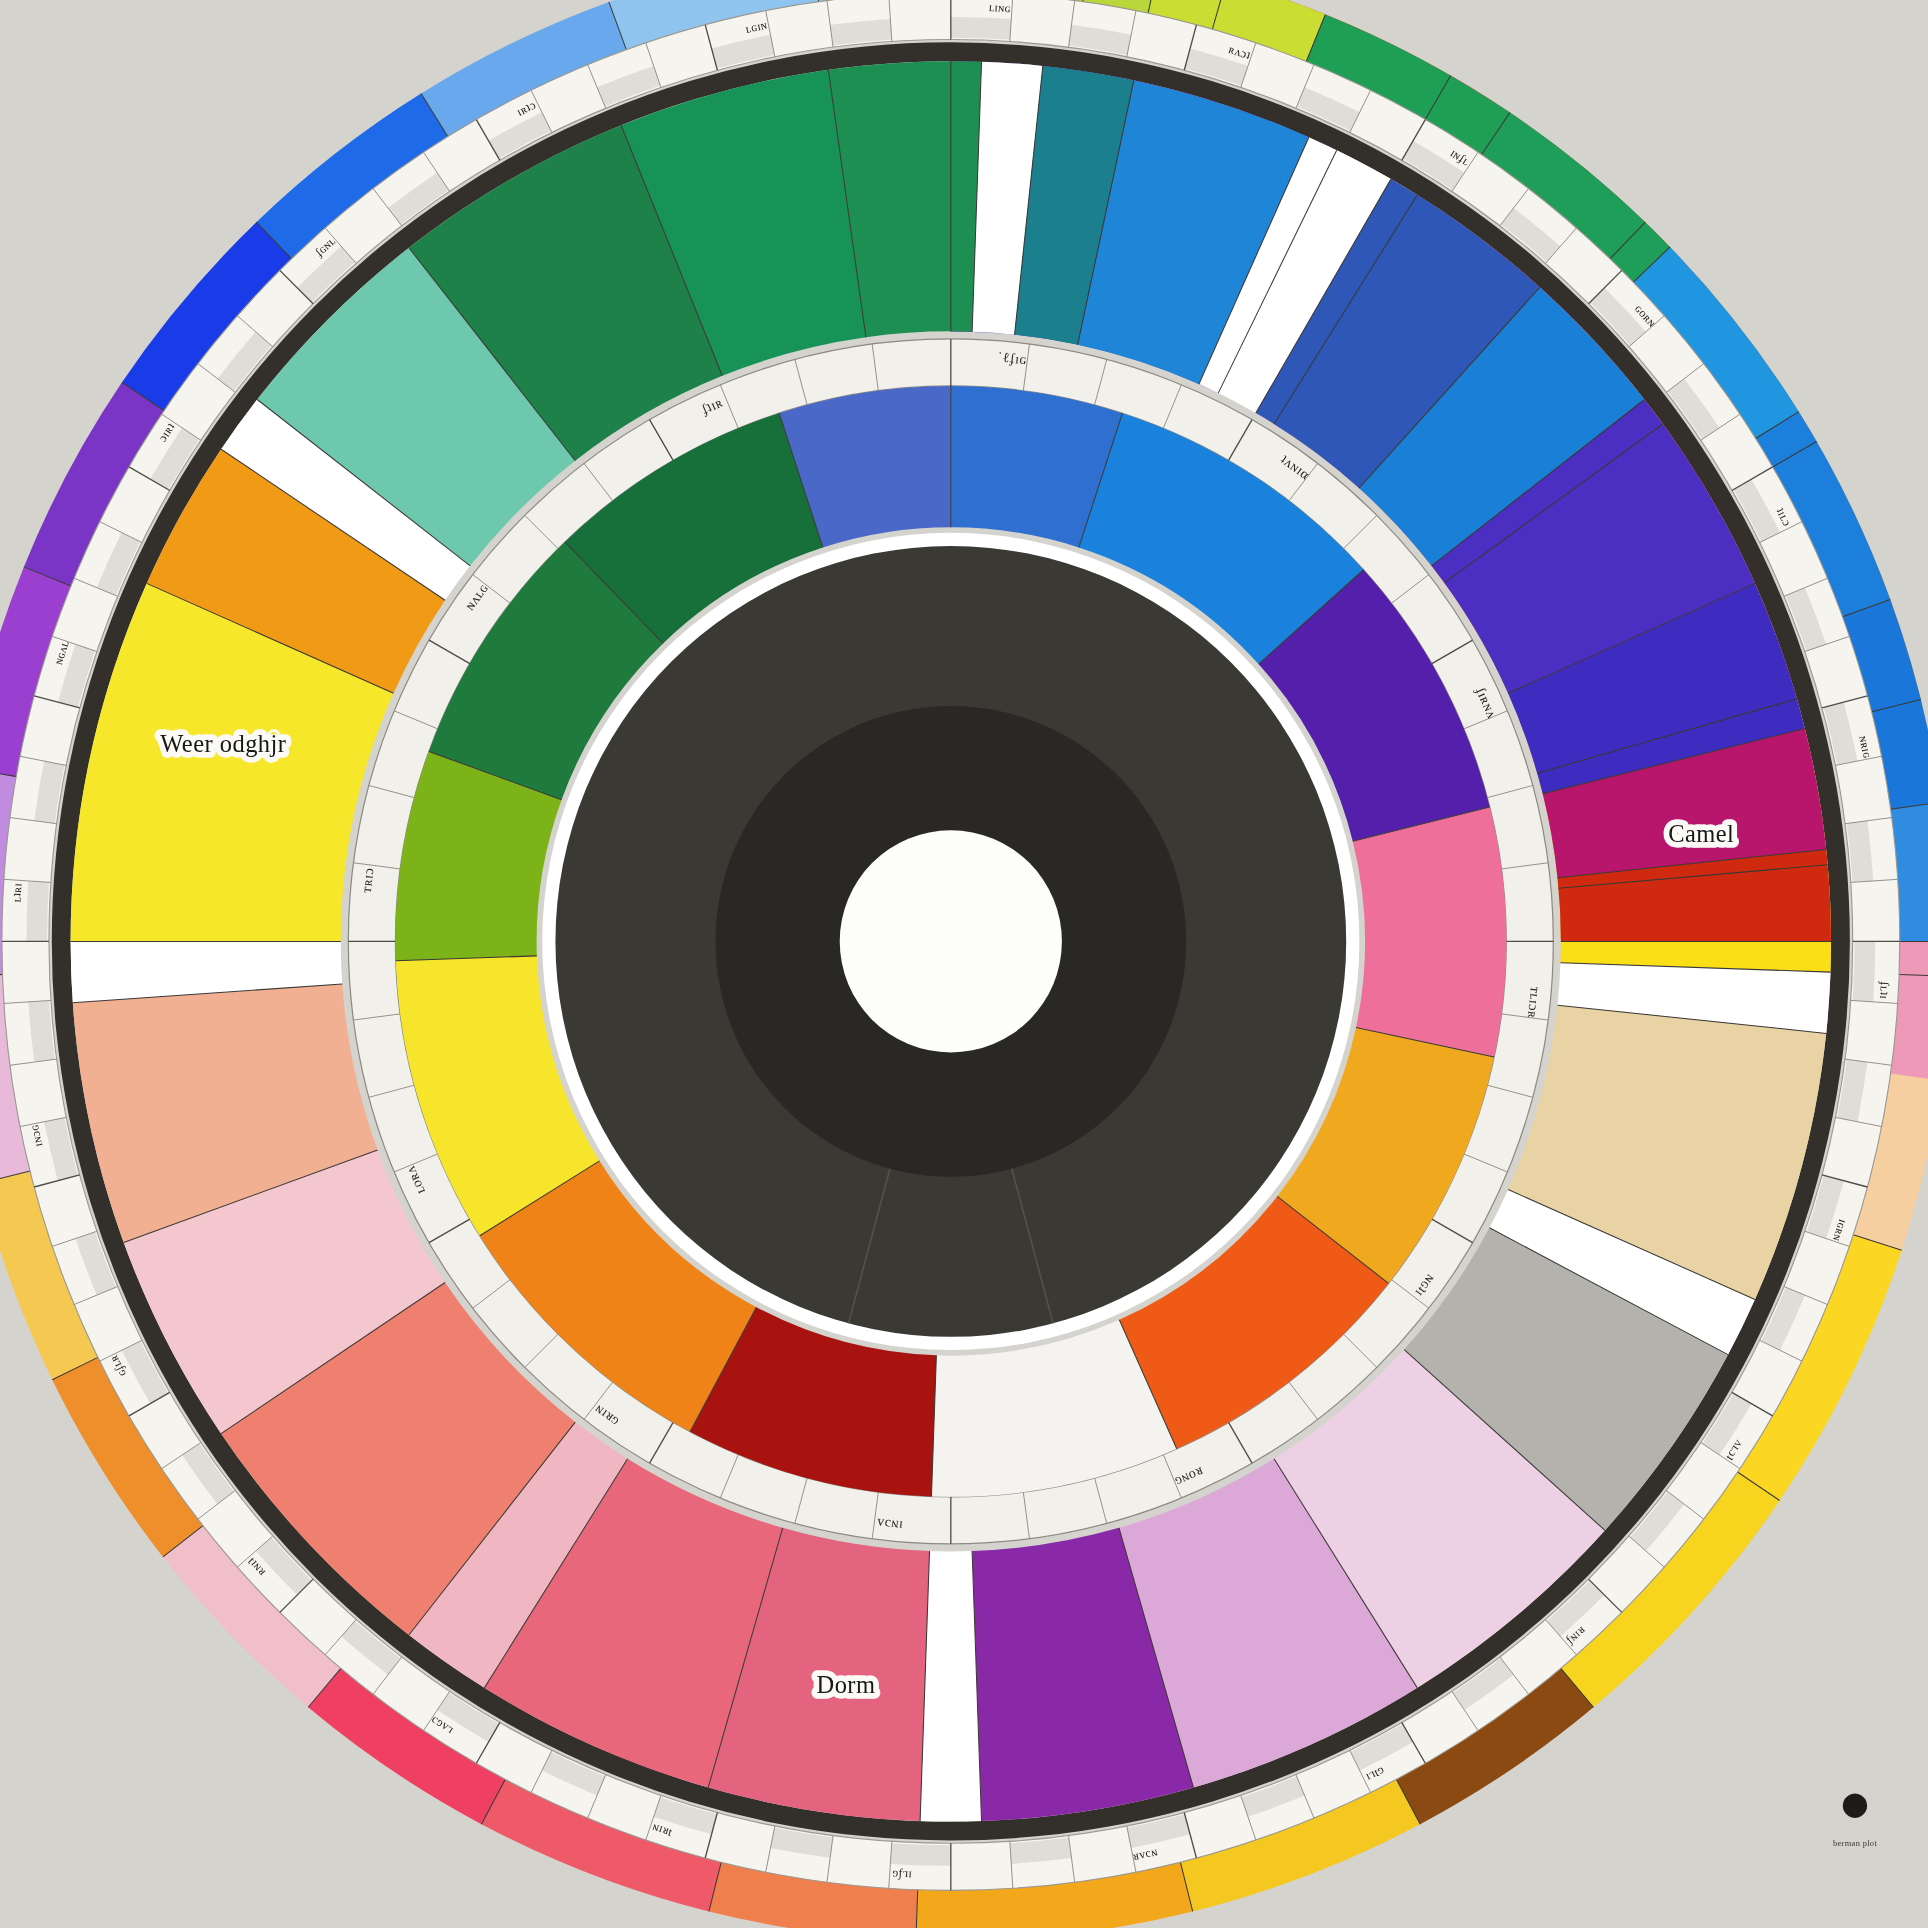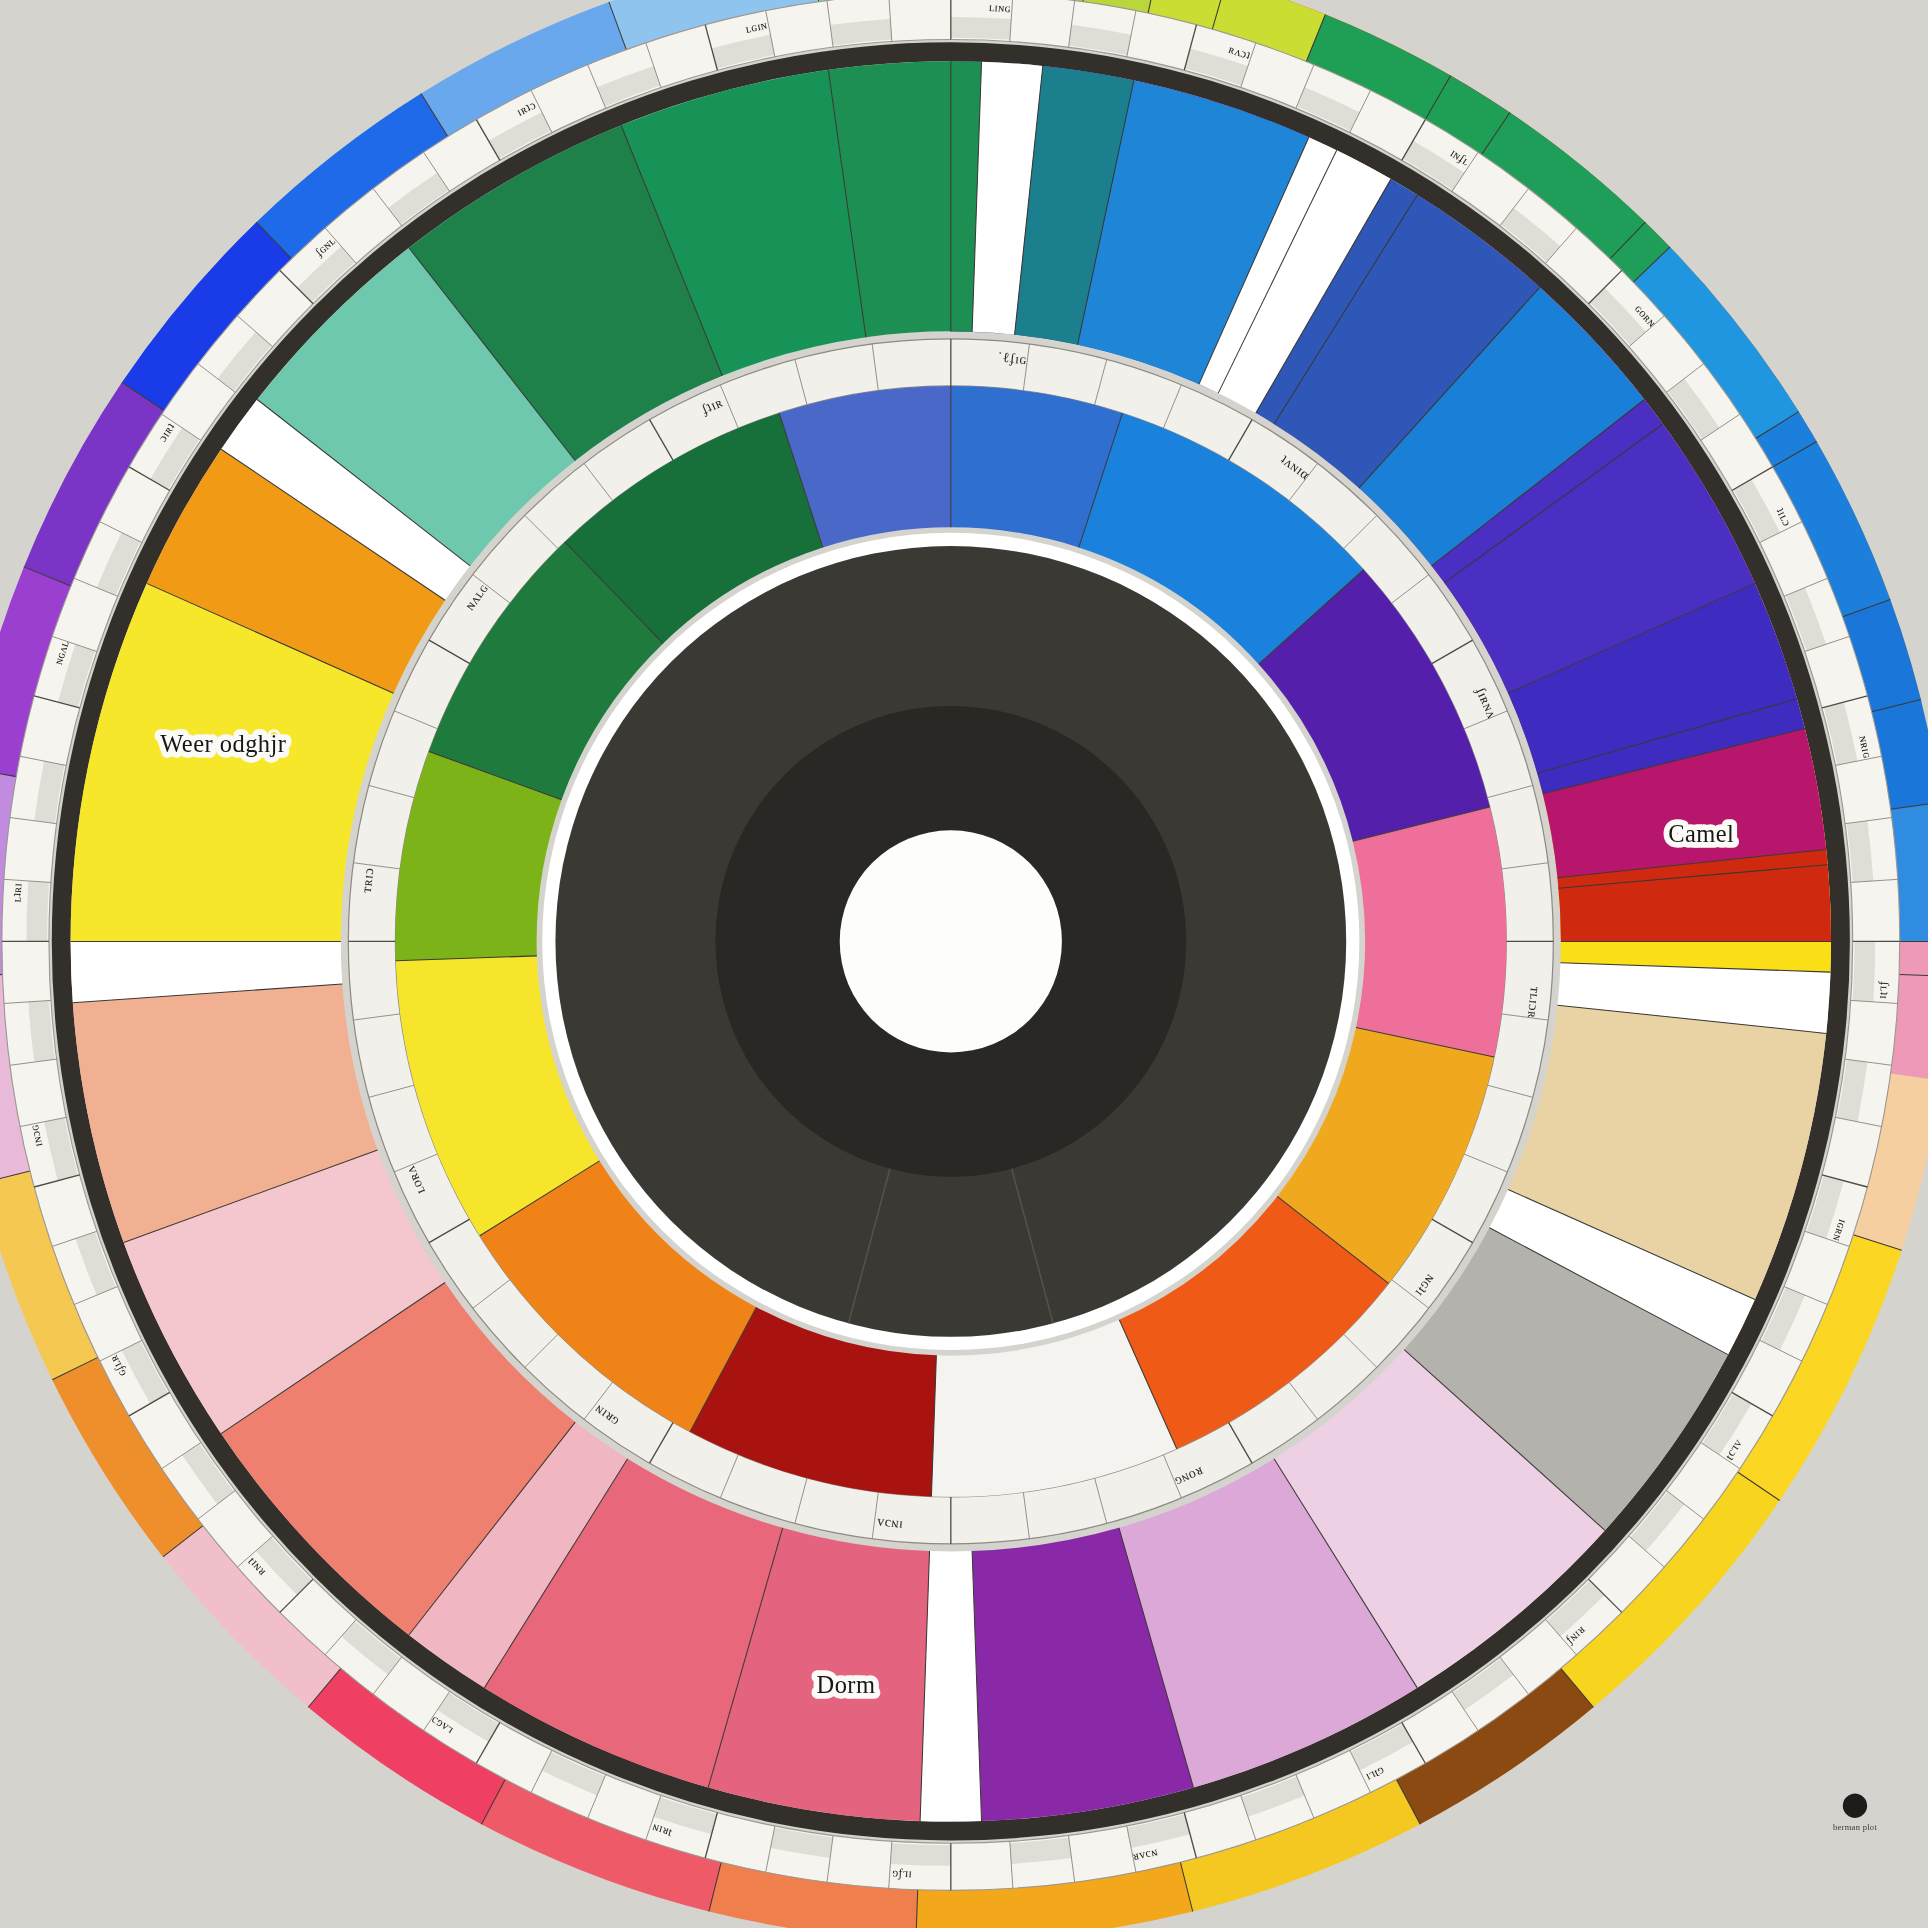--- a/index.html
+++ b/index.html
@@ -44,21 +44,21 @@
     left:1803px;top:1787px;
     width:104px;
     text-align:center;
     pointer-events:none;
   }
   #credit .glyph{
     font-size:32px;line-height:32px;color:#1d1c1a;
     font-family:"DejaVu Sans", sans-serif;
   }
   #credit .caption{
-    margin-top:3px;
+    margin-top:19px;
     font-size:8.5px;
     color:#3b3936;
     font-family:"Liberation Serif", serif;
     letter-spacing:0.3px;
     white-space:nowrap;
   }
 </style>
 </head>
 <body style="background: rgb(213, 211, 206);">
 

